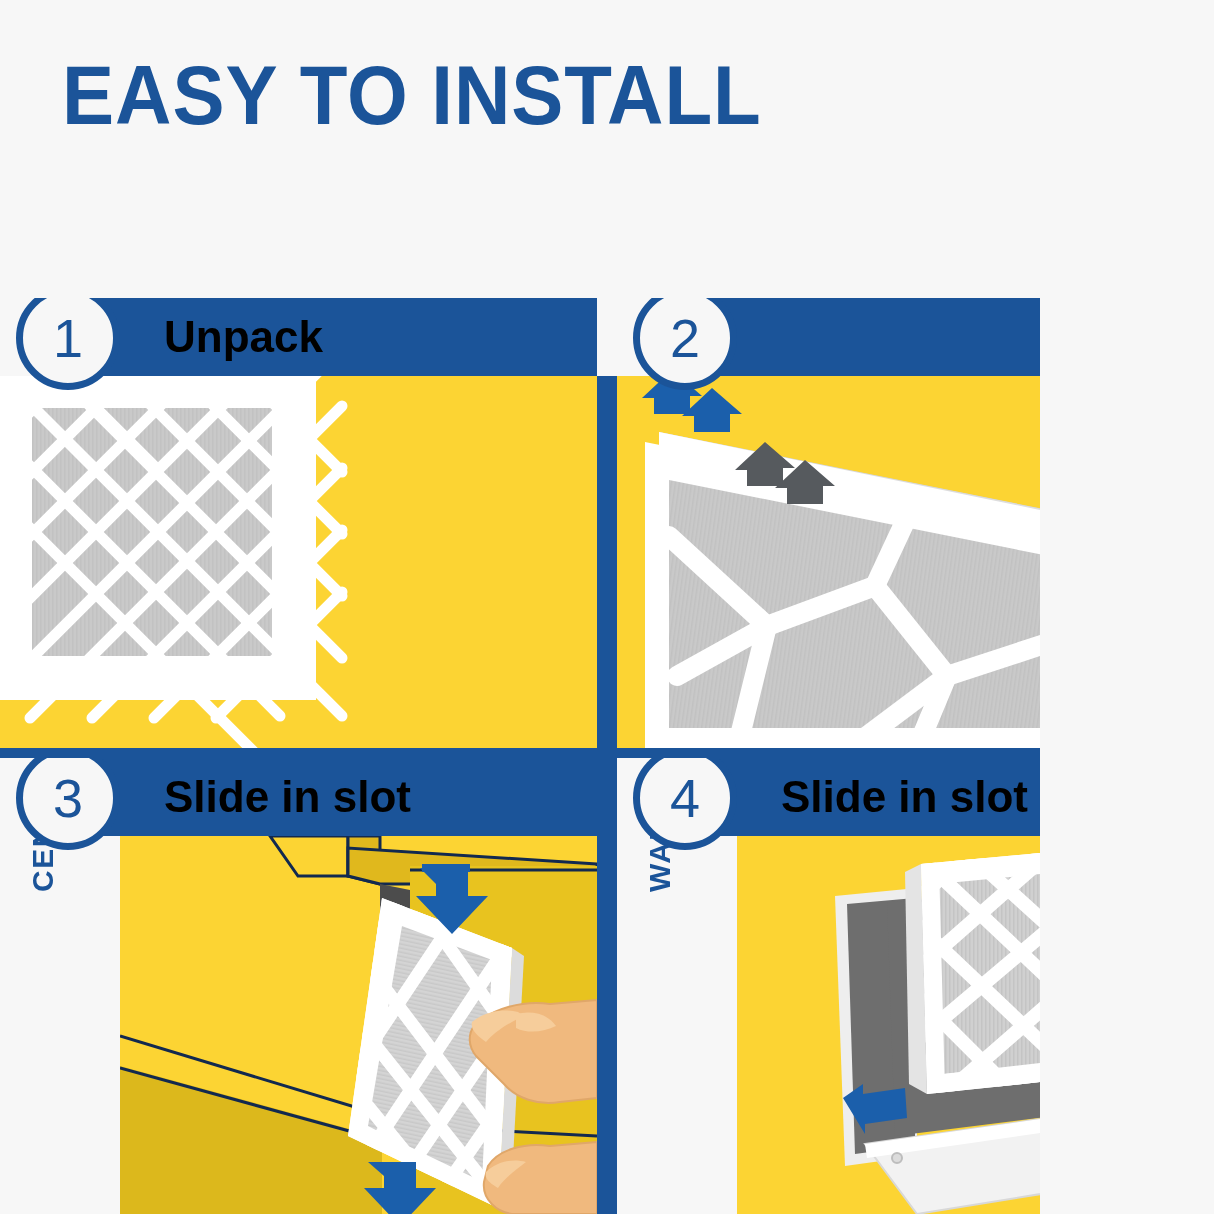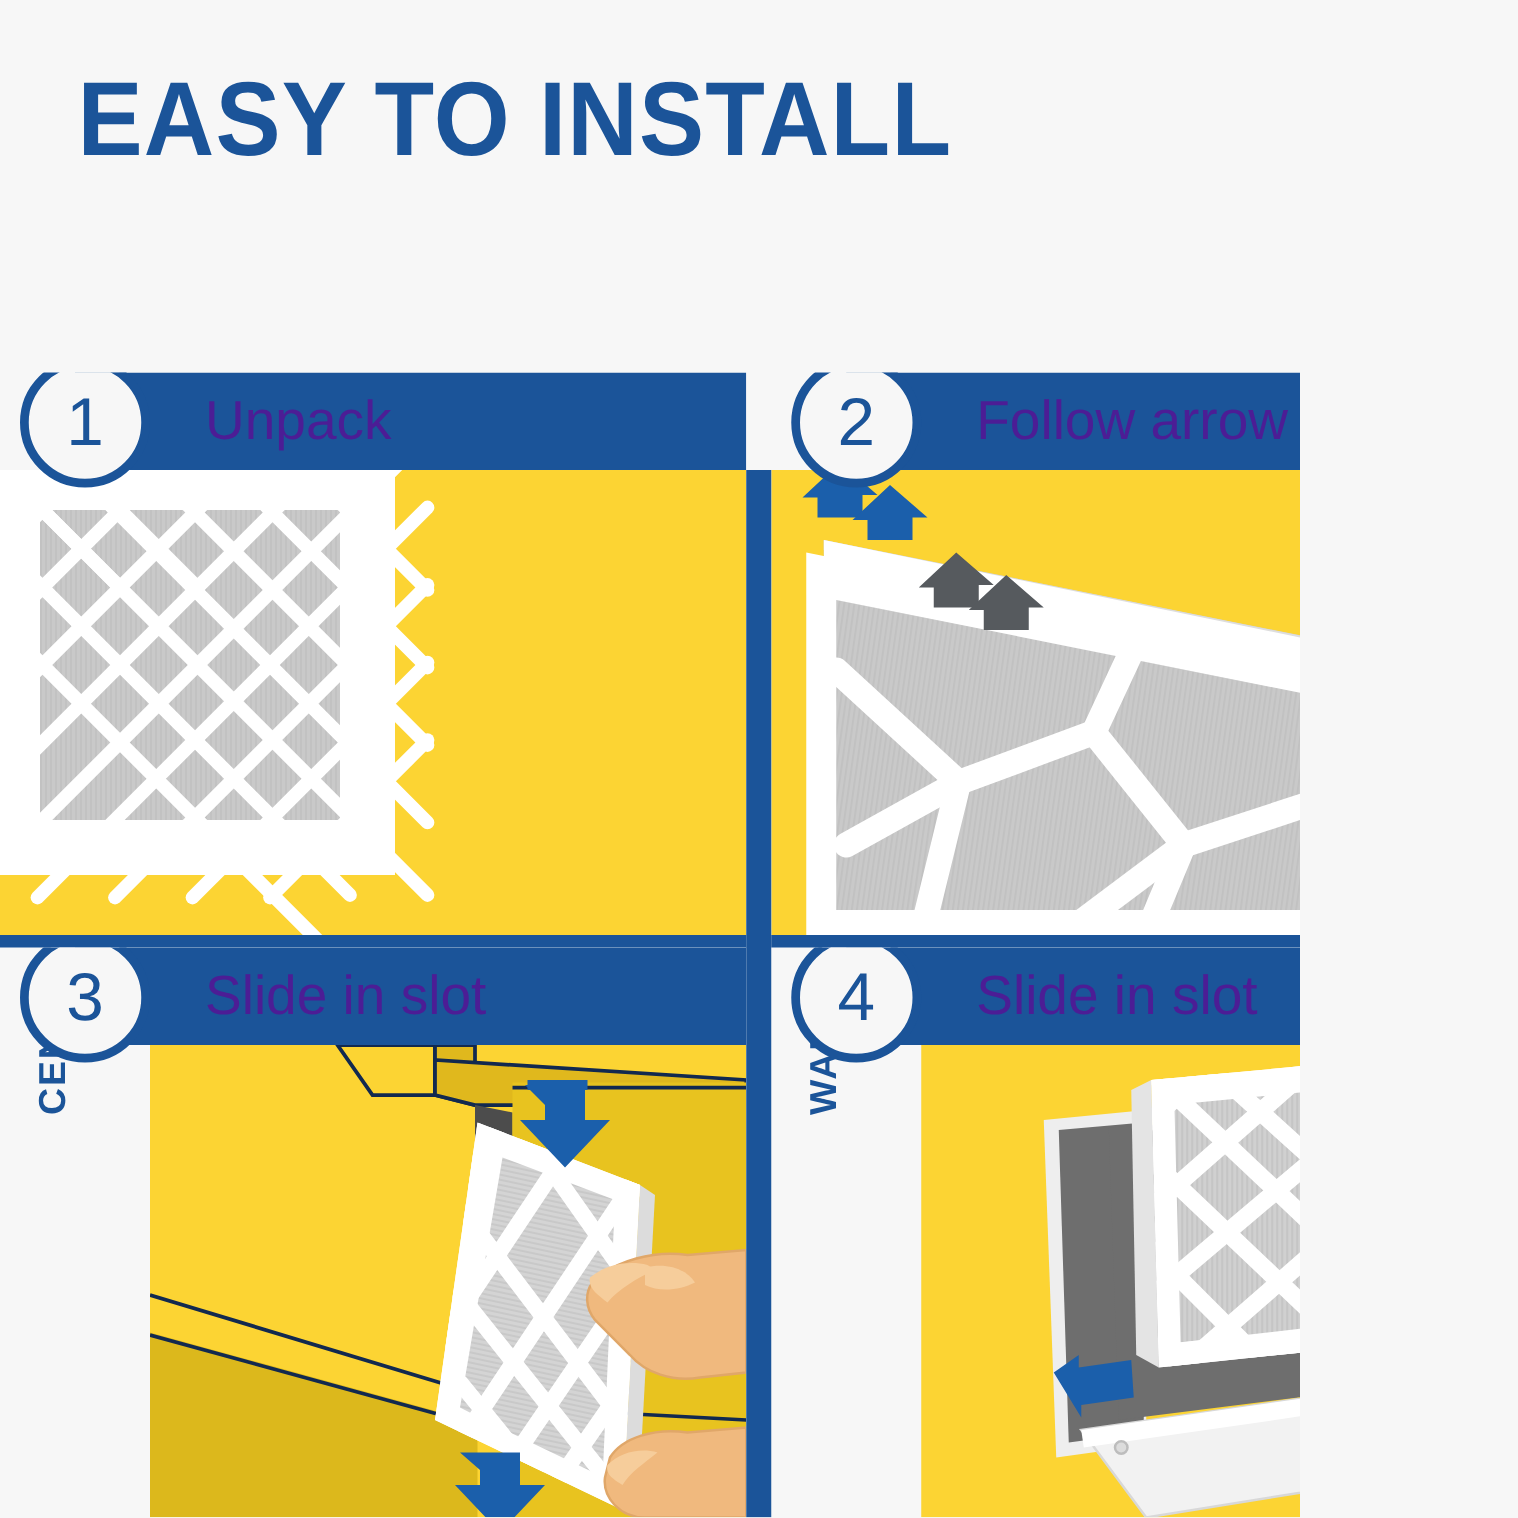--- a/index.html
+++ b/index.html
@@ -53,24 +53,24 @@
   }
 
   
   .step-bar {
     position: absolute;
     height: 78px;
     background: #1b5499;
   }
   .step-label {
     position: absolute;
-    color: #4c1d95;
+    color: #000000;
     font-size: 44px;
     line-height: 78px;
-    font-weight: normal;
+    font-weight: bold;
     white-space: nowrap;
   }
   .step-circle {
     position: absolute;
     width: 104px;
     height: 104px;
     border-radius: 50%;
     background: #f7f7f7;
     border: 7px solid #1b5499;
     box-sizing: border-box;
@@ -232,21 +232,20 @@
           <polygon points="65,40 95,12 125,38 113,38 113,56 77,56 77,40"></polygon>
         </g>
 
         <g fill="#1b5fab">
           <polygon points="437,90 467,62 497,88 485,88 485,106 449,106 449,90"></polygon>
           <polygon points="477,108 507,80 537,106 525,106 525,124 489,124 489,108"></polygon>
         </g>
       </svg>
     </div>
     <div class="step-bar" style="left:60px; top:0px; width:537px;"></div>
-    <div class="step-label" style="left:164px; top:0px;">Follow arrow</div>
     <div class="step-circle" style="left:16px; top:-12px;">
       <div class="step-num">2</div>
     </div>
   </div>
 
   <div class="panel" style="left:0px; top:758px; width:597px; height:456px;">
     <div class="panel-body" style="left:120px; top:78px; width:477px; height:378px; background:#fcd433;">
       <svg class="panel-svg" width="477" height="378" viewBox="0 0 477 378">
         <defs>
           <pattern id="stripe3" width="4" height="4" patternUnits="userSpaceOnUse" patternTransform="rotate(-78)">

